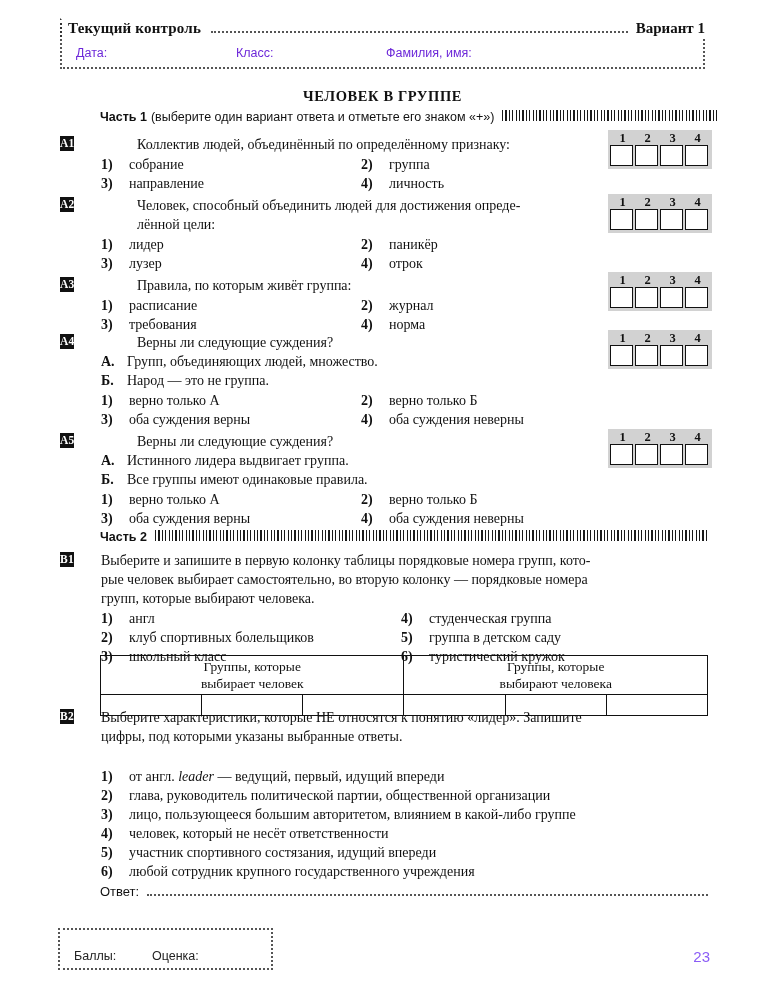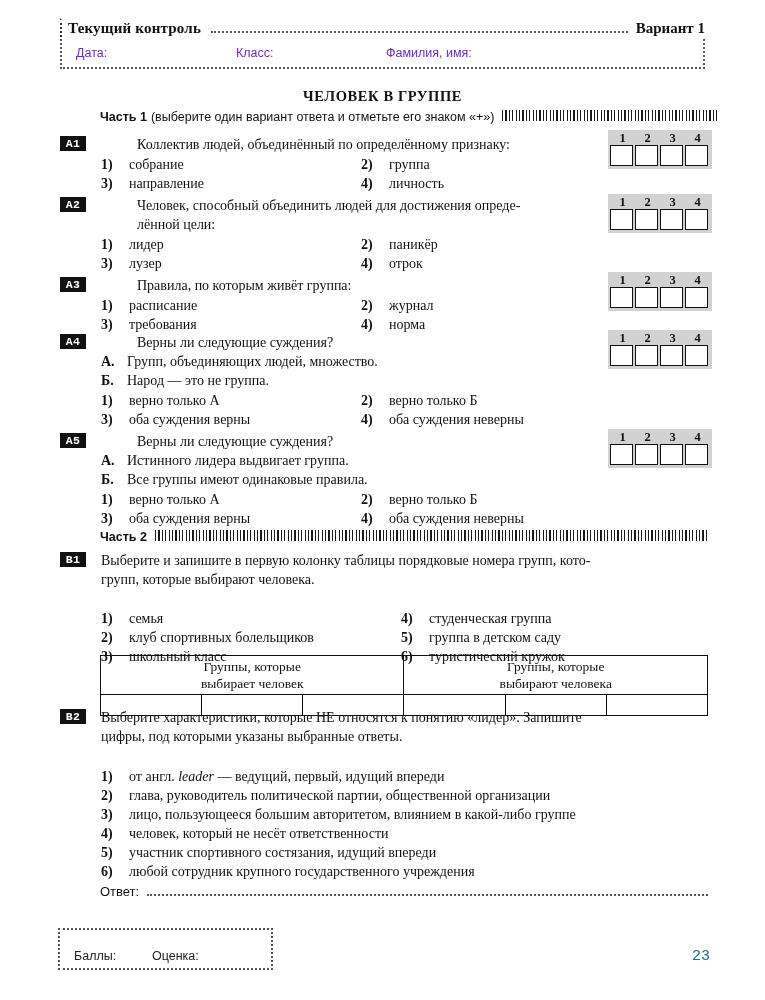--- a/index.html
+++ b/index.html
@@ -123,25 +123,25 @@
   
   .q {
     position: absolute;
     left: 60px;
     width: 650px;
   }
   .q-badge {
     position: absolute;
     left: 0;
     top: 1px;
-    width: 26px;
+    width: 14px;
     height: 15px;
     background: #111;
     color: #fff;
-    font-family: Liberation Mono, monospace;
+    font-family: Liberation Serif, serif;
     font-weight: bold;
     font-size: 11.5px;
     line-height: 15px;
     text-align: center;
     letter-spacing: 0.3px;
   }
   .q-body {
     margin-left: 41px;
     font-family: "Liberation Serif", serif;
     font-size: 14px;
@@ -275,23 +275,23 @@
   .footer-box span {
     font-family: "Liberation Sans", sans-serif;
     font-size: 12.5px;
     color: #222;
   }
   .f-ball { width: 78px; }
   .page-num {
     position: absolute;
     right: 55px;
     top: 948px;
-    font-family: Liberation Mono, monospace;
+    font-family: Liberation Sans, sans-serif;
     font-size: 15px;
-    color: #0f766e;
+    color: #8b5cf6;
   }
 
   em.latin {
     font-style: italic;
   }
 </style>
 </head>
 <body>
 
 <div class="page">
@@ -551,30 +551,31 @@
 
   <div class="part-heading" style="top:530px; width:608px;">
     <span class="part-label">Часть 2</span>
     <span class="hatch"></span>
   </div>
 
   <div class="q" style="top:551px;">
     <div class="q-badge">B1</div>
     <div class="q-body">
       <div style="max-width:612px;">Выберите и запишите в первую колонку таблицы порядковые номера групп, кото-</div>
+      <div style="max-width:612px;">рые человек выбирает самостоятельно, во вторую колонку — порядковые номера</div>
       <div style="max-width:612px;">групп, которые выбирают человека.</div>
     </div>
   </div>
 
   <div class="q" style="top:609px;">
     <div class="q-body">
       <div class="opt-row">
         <div class="opt" style="width:300px;">
           <span class="opt-num">1)</span>
-          <span class="opt-txt">семья</span>
+          <span class="opt-txt">англ</span>
         </div>
         <div class="opt" style="width:300px;">
           <span class="opt-num">4)</span>
           <span class="opt-txt">студенческая группа</span>
         </div>
       </div>
       <div class="opt-row">
         <div class="opt" style="width:300px;">
           <span class="opt-num">2)</span>
           <span class="opt-txt">клуб спортивных болельщиков</span>

